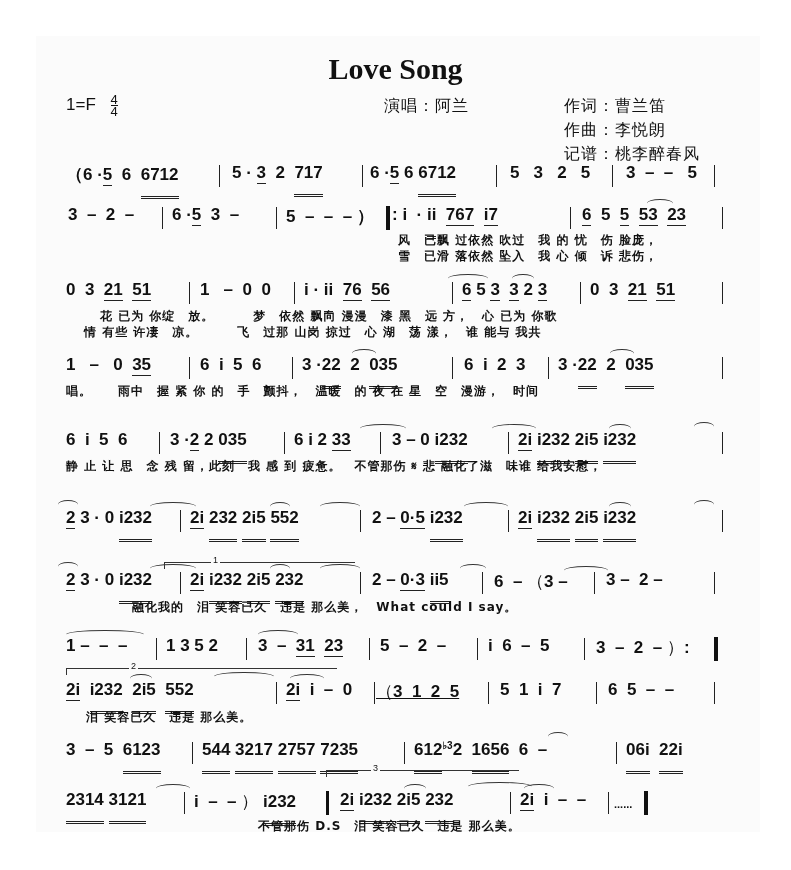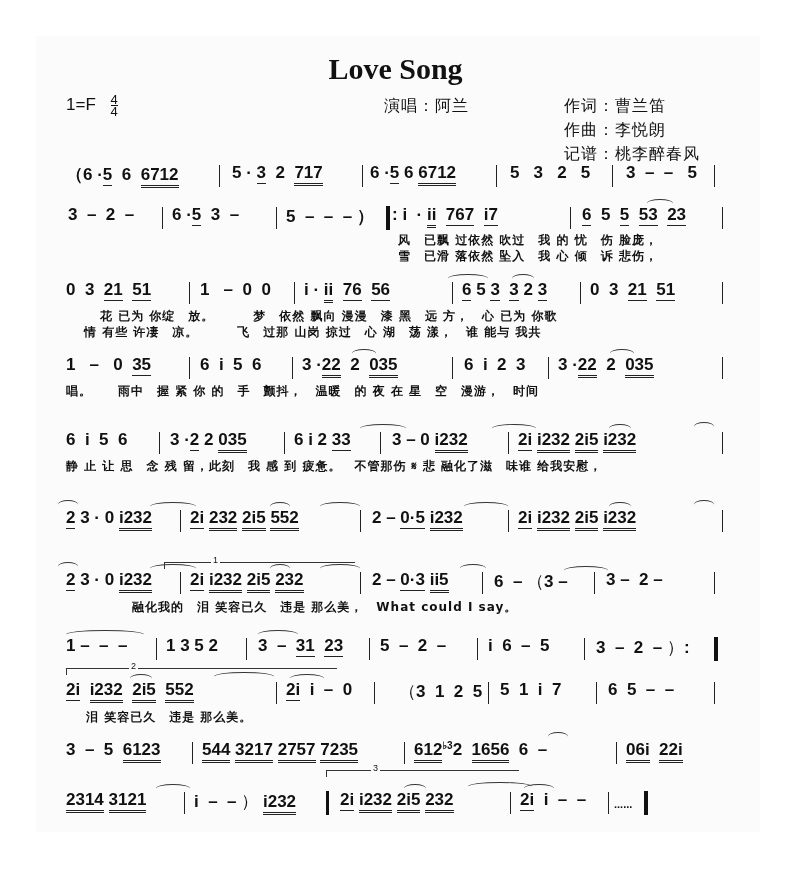--- a/index.html
+++ b/index.html
@@ -10,21 +10,21 @@
   .key .frac{display:inline-block;vertical-align:middle;text-align:center;margin-left:10px;font-size:13px;line-height:11px;font-weight:normal;}
   .key .frac span{display:block;}
   .key .frac span.top{border-bottom:1px solid #111;}
   .meta{position:absolute;font-size:16px;font-family:"DejaVu Sans",sans-serif;letter-spacing:1px;}
   .row{position:absolute;left:64px;width:668px;}
   .notes{position:absolute;left:0;top:0;height:26px;width:100%;white-space:nowrap;font-weight:bold;font-size:17px;font-family:"Liberation Sans",sans-serif;}
   .n{position:absolute;top:0;}
   .lyr{position:absolute;white-space:nowrap;font-size:12px;font-family:"DejaVu Sans",sans-serif;letter-spacing:1px;font-weight:bold;}
   .bar{position:absolute;width:1px;height:22px;background:#222;top:2px;}
   .ul1{border-bottom:1.4px solid #222;padding-bottom:1px;}
-  .ul2{border-bottom:3.5px double #222;padding-bottom:1px;}
+  .ul2{border-bottom:3.5px double #222;padding-bottom:12px;}
   .arc{position:absolute;border-top:1.2px solid #333;border-radius:50% 50% 0 0;height:8px;}
   .bracket{position:absolute;border-top:1px solid #333;height:6px;font-size:9px;}
   .bracket span{position:absolute;top:-8px;background:#fbfbfb;padding:0 2px;}
   .dbl{position:absolute;width:4px;height:24px;background:#111;top:1px;}
 </style>
 </head>
 <body>
 
 <div class="sheet"></div>
 
@@ -210,21 +210,21 @@
       <span style="left:62px;">2</span>
     </div>
   <div class="notes">
     <span class="n" style="left:2px;"><span class="ul1">2i</span>&nbsp;&nbsp;<span class="ul2">i232</span>&nbsp;&nbsp;<span class="ul2">2i5</span>&nbsp;&nbsp;<span class="ul2">552</span></span>
     <span class="arc" style="left:66px;top:-6px;width:22px;"></span>
     <span class="arc" style="left:150px;top:-8px;width:60px;"></span>
     <span class="bar" style="left:212px;"></span>
     <span class="n" style="left:222px;"><span class="ul1">2i</span>&nbsp;&nbsp;i&nbsp;&nbsp;–&nbsp;&nbsp;0</span>
     <span class="arc" style="left:226px;top:-6px;width:34px;"></span>
     <span class="bar" style="left:310px;"></span>
-    <span class="n" style="left:335px;"><span style="font-weight:normal;">（</span>3&nbsp;&nbsp;1&nbsp;&nbsp;2&nbsp;&nbsp;5</span>
+    <span class="n" style="left:312px;text-decoration:underline;"><span style="font-weight:normal;">（</span>3&nbsp;&nbsp;1&nbsp;&nbsp;2&nbsp;&nbsp;5</span>
     <span class="bar" style="left:424px;"></span>
     <span class="n" style="left:436px;">5&nbsp;&nbsp;1&nbsp;&nbsp;i&nbsp;&nbsp;7</span>
     <span class="bar" style="left:532px;"></span>
     <span class="n" style="left:544px;">6&nbsp;&nbsp;5&nbsp;&nbsp;–&nbsp;&nbsp;–</span>
     <span class="bar" style="left:650px;"></span>
   </div>
   <div class="lyr" style="left:22px;top:29px;">泪 笑容已久　违是 那么美。</div>
 </div>
 
 <div class="row" style="top:740px;height:26px;">
@@ -253,13 +253,14 @@
     <span class="n" style="left:276px;"><span class="ul1">2i</span>&nbsp;<span class="ul2">i232</span>&nbsp;<span class="ul2">2i5</span>&nbsp;<span class="ul2">232</span></span>
     <span class="arc" style="left:340px;top:-6px;width:22px;"></span>
     <span class="arc" style="left:404px;top:-8px;width:64px;"></span>
     <span class="bar" style="left:446px;"></span>
     <span class="n" style="left:456px;"><span class="ul1">2i</span>&nbsp;&nbsp;i&nbsp;&nbsp;–&nbsp;&nbsp;–</span>
     <span class="arc" style="left:460px;top:-6px;width:30px;"></span>
     <span class="bar" style="left:544px;"></span>
     <span class="n" style="left:550px;font-size:11px;top:8px;">......</span>
     <span class="dbl" style="left:580px;"></span>
   </div>
+  <div class="lyr" style="left:194px;top:28px;">不管那伤 D.S　泪 笑容已久　违是 那么美。</div>
 </div>
 
 </body></html>

